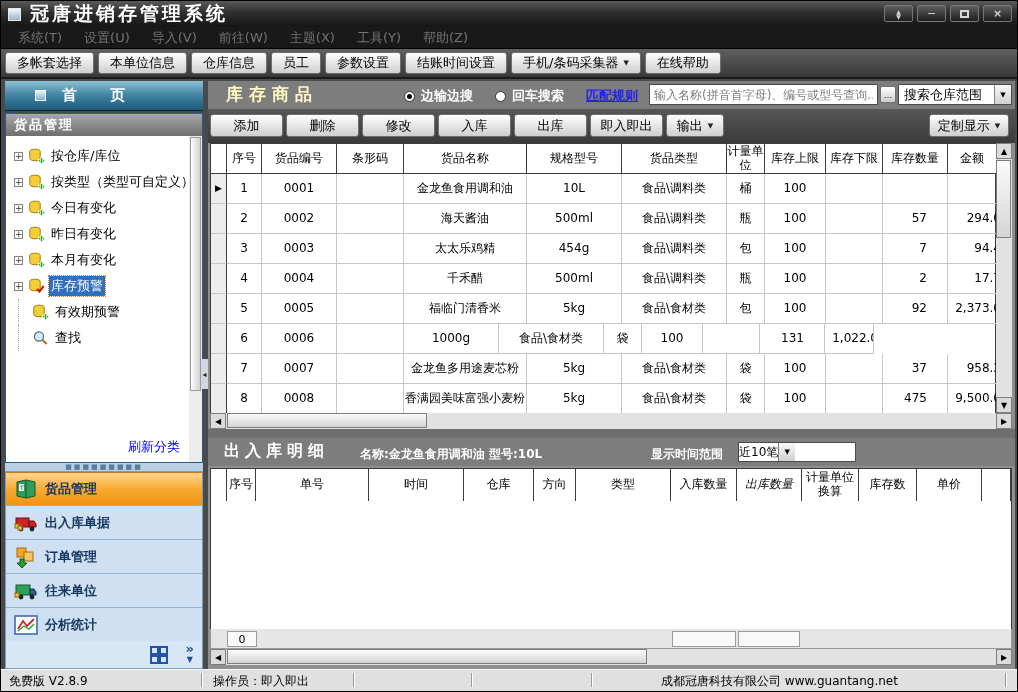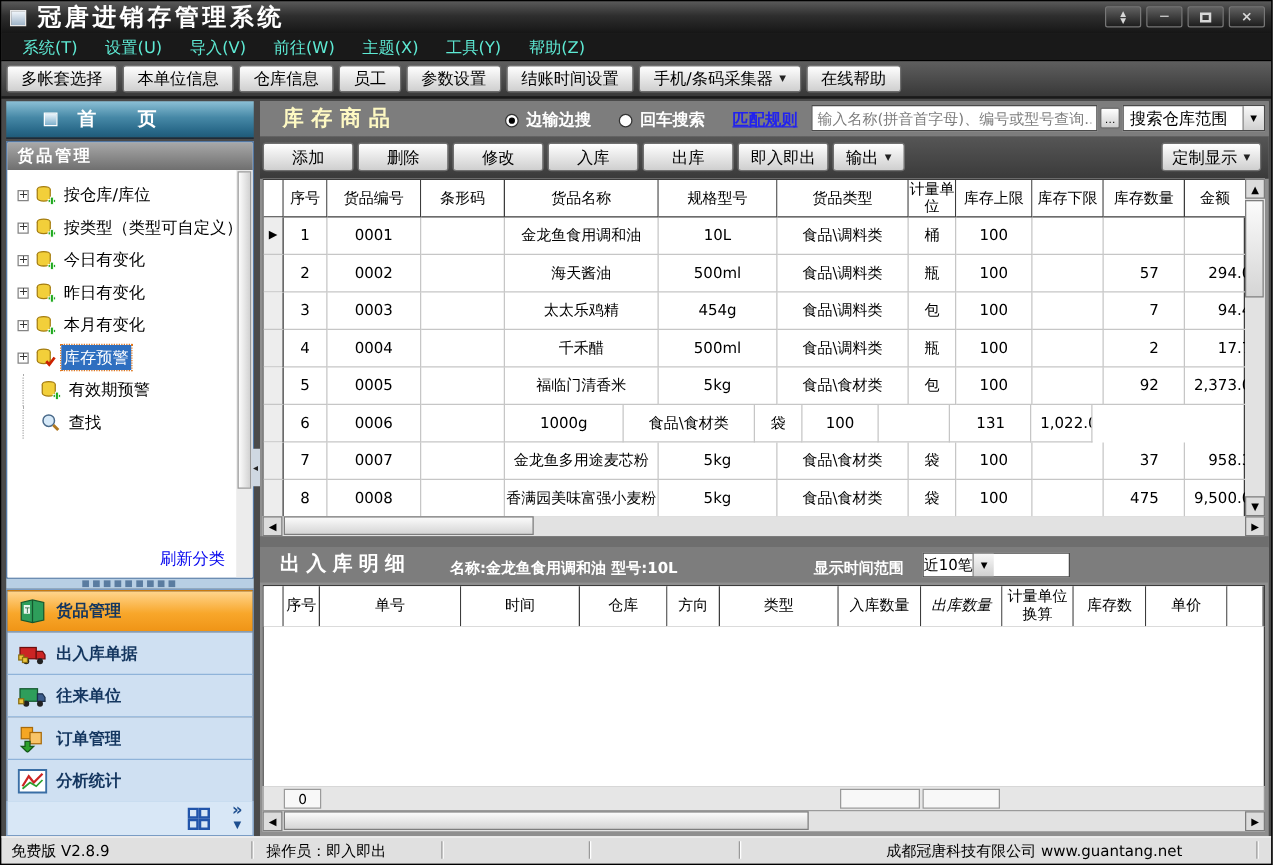--- a/index.html
+++ b/index.html
@@ -14,21 +14,21 @@
   .title-text { color:#fff; font-weight:bold; font-size:19px; margin-left:9px; letter-spacing:3px; }
   .win-btns { position:absolute; right:5px; top:4px; display:flex; gap:4px; }
   .win-btn { width:29px; height:17px; background:linear-gradient(#606060, #1d1d1d);
     border:1px solid #777; border-radius:2px; color:#d8d8d8; font-size:11px; font-weight:bold;
     display:flex; align-items:center; justify-content:center; }
   .win-btn .ud { display:flex; flex-direction:column; line-height:5px; font-size:6px; }
   .win-btn .maxbox { width:9px; height:8px; border:2px solid #d8d8d8; display:block; }
   
   .menubar { position:absolute; left:0; top:26px; width:100%; height:22px; background:#191919;
     display:flex; align-items:center; padding-left:6px; border-bottom:1px solid #000; }
-  .menu-item { color:#5eead4; font-size:13px; padding:0 11px; }
+  .menu-item { color:#737373; font-size:13px; padding:0 11px; }
   
   .toolbar { position:absolute; left:0; top:48px; width:100%; height:30px;
     background:linear-gradient(#5f5f5f, #383838); display:flex; align-items:center; padding-left:4px;
     border-bottom:2px solid #1a1a1a; }
   .btn-silver { background:linear-gradient(#ffffff, #e9e9e9 45%, #cfcfcf); border:1px solid #6f6f6f;
     border-radius:3px; color:#000; display:inline-flex; align-items:center; justify-content:center; }
   .tb-btn { height:22px; font-size:13px; padding:0 11px; margin-right:4px; }
   .dd-arrow { font-size:7px; margin-left:5px; color:#222; }
   
   .content-bg { position:absolute; left:0; top:78px; width:100%; height:590px; background:#4a4a4a; }
@@ -298,35 +298,35 @@
               <path d="M15 9h5l2 3v3h-7z" fill="#cc2424" stroke="#6e0e0e"></path>
               <circle cx="7" cy="17" r="2.4" fill="#222"></circle>
               <circle cx="18" cy="17" r="2.4" fill="#222"></circle>
               <rect x="1" y="12" width="4" height="4" fill="#ecc53c" stroke="#8a6d10"></rect>
               <rect x="4" y="14" width="4" height="4" fill="#ecc53c" stroke="#8a6d10"></rect>
             </svg></span>
           <span class="nav-label">出入库单据</span>
         </div>
         <div class="nav-item">
           <span class="nav-icon"><svg viewBox="0 0 24 22">
+              <rect x="3" y="2" width="9" height="9" fill="#f5a623" stroke="#a86a0a"></rect>
+              <rect x="10" y="6" width="9" height="9" fill="#f8c468" stroke="#a86a0a"></rect>
+              <path d="M6 13v4h-3l5 5 5-5h-3v-4z" fill="#2ca02c" stroke="#14571a"></path>
+            </svg></span>
+          <span class="nav-label">订单管理</span>
+        </div>
+        <div class="nav-item">
+          <span class="nav-icon"><svg viewBox="0 0 24 22">
               <rect x="2" y="5" width="14" height="10" fill="#2e9e5b" stroke="#14572e"></rect>
               <path d="M16 9h4l2 3v3h-6z" fill="#3a5a8a" stroke="#1a2e4a"></path>
               <circle cx="7" cy="17" r="2.4" fill="#222"></circle>
               <circle cx="18" cy="17" r="2.4" fill="#222"></circle>
               <rect x="1" y="13" width="4" height="4" fill="#ecc53c" stroke="#8a6d10"></rect>
             </svg></span>
           <span class="nav-label">往来单位</span>
-        </div>
-        <div class="nav-item">
-          <span class="nav-icon"><svg viewBox="0 0 24 22">
-              <rect x="3" y="2" width="9" height="9" fill="#f5a623" stroke="#a86a0a"></rect>
-              <rect x="10" y="6" width="9" height="9" fill="#f8c468" stroke="#a86a0a"></rect>
-              <path d="M6 13v4h-3l5 5 5-5h-3v-4z" fill="#2ca02c" stroke="#14571a"></path>
-            </svg></span>
-          <span class="nav-label">订单管理</span>
         </div>
         <div class="nav-item">
           <span class="nav-icon"><svg viewBox="0 0 24 22">
               <rect x="1" y="2" width="22" height="18" fill="#fff" stroke="#3a6ea5" stroke-width="1.6"></rect>
               <polyline points="4,15 9,7 13,12 20,5" stroke="#cc2424" stroke-width="1.8" fill="none"></polyline>
               <polyline points="4,17 10,12 15,15 20,10" stroke="#2ca02c" stroke-width="1.4" fill="none"></polyline>
             </svg></span>
           <span class="nav-label">分析统计</span>
         </div>
       </div>
@@ -582,16 +582,16 @@
     </div>
   </div>
 
   <div class="statusbar">
     <span class="seg" style="left:8px;">免费版  V2.8.9</span>
     <span class="div" style="left:200px;"></span>
     <span class="seg" style="left:212px;">操作员：即入即出</span>
     <span class="div" style="left:352px;"></span>
     <span class="div" style="left:470px;"></span>
     <span class="div" style="left:590px;"></span>
-    <span class="seg" style="left:708px;">成都冠唐科技有限公司  www.guantang.net</span>
+    <span class="seg" style="left:660px;">成都冠唐科技有限公司  www.guantang.net</span>
     <span class="div" style="left:1004px;"></span>
   </div>
 </div>
 
 </body></html>

